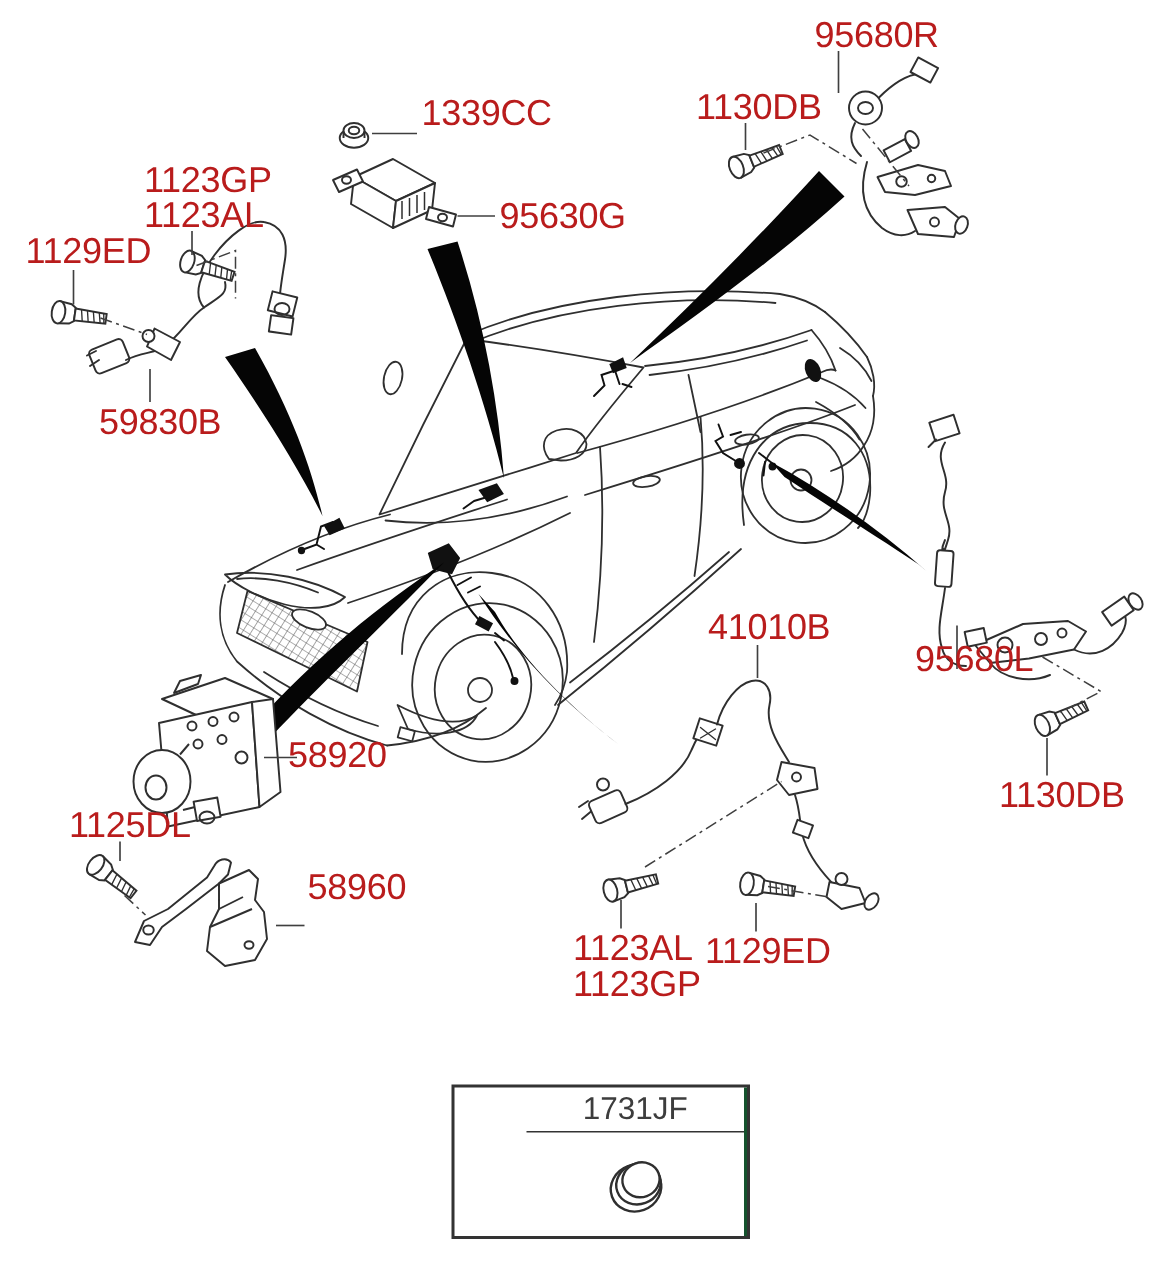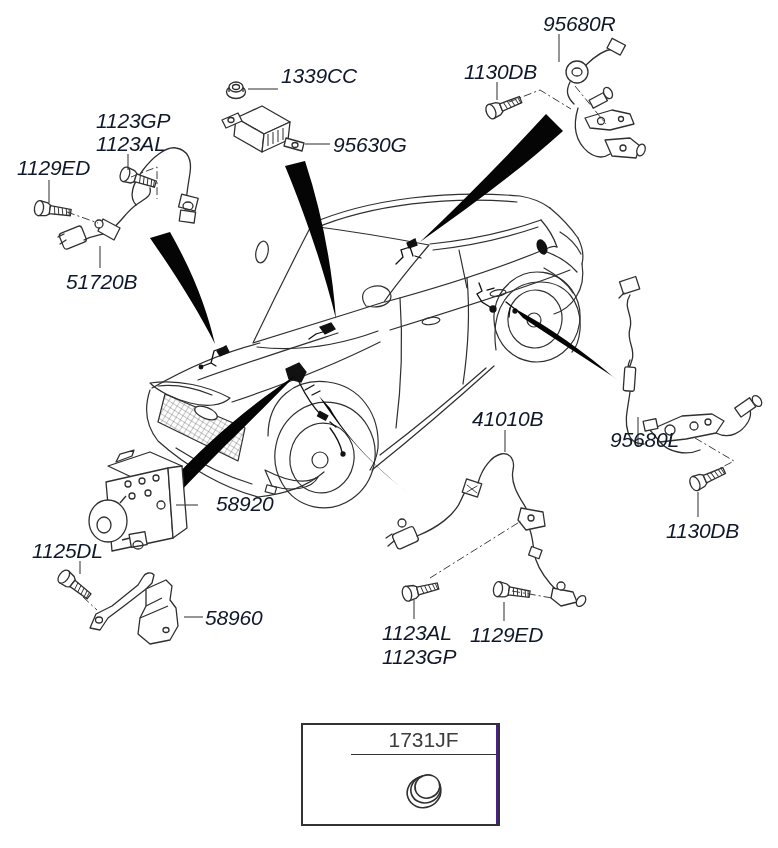--- a/index.html
+++ b/index.html
@@ -2,29 +2,29 @@
 <html><head>
 <meta charset="utf-8">
 <style>
   html,body{margin:0;padding:0;background:#ffffff;}
   .canvas{
     position:relative;width:778px;height:848px;background:#ffffff;
     overflow:hidden;font-family:"Liberation Sans", sans-serif;
   }
   .canvas svg.art{position:absolute;left:0;top:0;}
   .part-label{
-    position:absolute;font-size:21px;line-height:23px;color:#0f172a;
-    white-space:nowrap;letter-spacing:-0.2px;font-style:italic;
+    position:absolute;font-size:24px;line-height:23px;color:#b91c1c;
+    white-space:nowrap;letter-spacing:-0.2px;
   }
   .callout-table{
     position:absolute;left:301px;top:723px;width:199px;height:103px;
     border:2px solid #333;box-sizing:border-box;display:flex;
   }
   .callout-col{flex:1;display:flex;flex-direction:column;}
-  .callout-col.first{border-right:2px solid #4c1d95;padding-left:48px;}
+  .callout-col.first{border-right:2px solid #14532d;padding-left:48px;}
   .callout-code{
     height:29px;border-bottom:1.5px solid #333;display:flex;align-items:center;
     justify-content:center;font-size:21px;color:#3d3d3d;letter-spacing:0;
   }
   .callout-icon{flex:1;display:flex;align-items:center;justify-content:center;}
 </style>
 </head>
 <body>
 
 <div class="canvas">
@@ -294,28 +294,28 @@
     <path d="M83,597 L97,610"></path>
     <path d="M430,578 L521,521"></path>
     <path d="M512,591 L552,598"></path>
     <path d="M695,438 L734,461 L707,475"></path>
   </g>
 </svg>
 
 <div class="part-label" style="left:17px;top:156px">1129ED</div>
 <div class="part-label" style="left:96px;top:109px">1123GP</div>
 <div class="part-label" style="left:96px;top:132px">1123AL</div>
-<div class="part-label" style="left:66px;top:270px">51720B</div>
+<div class="part-label" style="left:66px;top:270px">59830B</div>
 <div class="part-label" style="left:281px;top:64px">1339CC</div>
 <div class="part-label" style="left:333px;top:133px">95630G</div>
 <div class="part-label" style="left:464px;top:60px">1130DB</div>
 <div class="part-label" style="left:543px;top:12px">95680R</div>
-<div class="part-label" style="left:216px;top:492px">58920</div>
-<div class="part-label" style="left:32px;top:539px">1125DL</div>
-<div class="part-label" style="left:205px;top:606px">58960</div>
+<div class="part-label" style="left:192px;top:492px">58920</div>
+<div class="part-label" style="left:46px;top:539px">1125DL</div>
+<div class="part-label" style="left:205px;top:580px">58960</div>
 <div class="part-label" style="left:472px;top:407px">41010B</div>
 <div class="part-label" style="left:382px;top:621px">1123AL</div>
 <div class="part-label" style="left:382px;top:645px">1123GP</div>
 <div class="part-label" style="left:470px;top:623px">1129ED</div>
 <div class="part-label" style="left:610px;top:428px">95680L</div>
 <div class="part-label" style="left:666px;top:519px">1130DB</div>
 
 <div class="callout-table">
   <div class="callout-col first">
     <div class="callout-code">1731JF</div>

